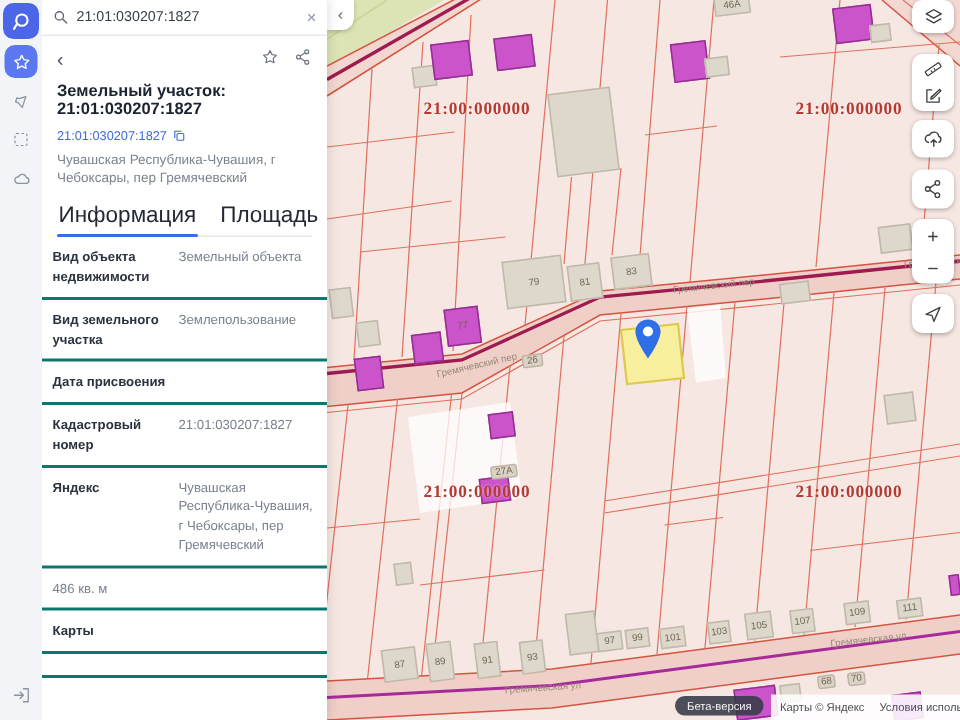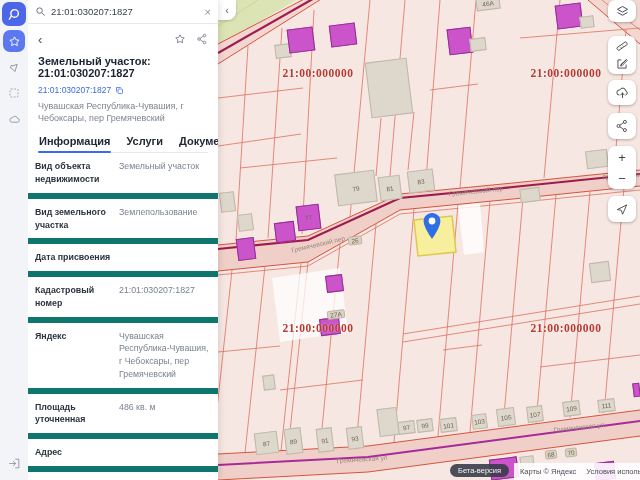--- a/index.html
+++ b/index.html
@@ -24,23 +24,23 @@
   #panel-scroll { height:456px; overflow:hidden; }
   .head { padding:8px 10px 0 10px; }
   .head-row { display:flex; align-items:center; height:16px; }
   .back { color:#4a5160; font-size:13px; line-height:12px; cursor:pointer; }
   .head-row .sp { flex:1; }
   .head-ic { color:#6b7280; margin-left:10px; }
   .p-title { margin-top:7px; font-size:11px; font-weight:bold; color:#1b2330; }
   .p-link { margin-top:6px; display:flex; align-items:center; gap:4px; font-size:8.5px; color:#3c6ae0; }
   .p-addr { margin-top:5px; font-size:9px; line-height:1.35; color:#7c8490; }
   .tabs { display:flex; gap:14px; margin-top:8px; border-bottom:1px solid #e8eaef; }
-  .tab { font-size:11px; font-weight:bold; color:#222a36; padding:3px 1px 5px 1px; position:relative; cursor:pointer; }
+  .tab { font-size:15px; font-weight:normal; color:#222a36; padding:3px 1px 5px 1px; position:relative; cursor:pointer; }
   .tab.active::after { content:""; position:absolute; left:0; right:0; bottom:-1px; height:2px; background:#3b6be8; border-radius:2px; }
-  .frow { display:flex; padding:7px 0 7px 7px; border-bottom:6px solid #0f766e; }
+  .frow { display:flex; padding:7px 0 7px 7px; border-bottom:2px solid #0f766e; }
   .flabel { width:84px; padding-right:6px; font-size:8.8px; line-height:1.45; font-weight:bold; color:#2b3340; }
   .fvalue { flex:1; padding-right:6px; font-size:8.8px; line-height:1.45; color:#79828f; }
 
   
   #map { position:absolute; left:218px; top:0; width:422px; height:480px; overflow:hidden; background:#f7e7e3; cursor:grab; }
   #map svg.base { position:absolute; left:0; top:0; }
   .bld { position:absolute; display:flex; align-items:center; justify-content:center; }
   .bld.g { background:#ddd7cc; border:1px solid #c0b8a9; }
   .bld.m { background:#cb54ca; border:1px solid #93308f; }
   .bld.plate { background:#d9d2c5; border:1px solid #bdb5a5; border-radius:2px; }
@@ -138,50 +138,49 @@
         <div class="p-link">
           <span>21:01:030207:1827</span>
           <svg width="9" height="9" viewBox="0 0 24 24" fill="none">
             <rect x="8" y="8" width="12" height="12" rx="2" stroke="#3c6ae0" stroke-width="2"></rect>
             <path d="M5 15H4V4h11v1" stroke="#3c6ae0" stroke-width="2"></path>
           </svg>
         </div>
         <div class="p-addr">Чувашская Республика-Чувашия, г Чебоксары, пер Гремячевский</div>
         <div class="tabs" id="tabs">
             <div class="tab active">Информация</div>
-            <div class="tab">Услуги</div>
+            <div class="tab">Площадь</div>
             <div class="tab">Документы</div>
           </div>
       </div>
       <div id="fields">
           <div class="frow">
             <div class="flabel">Вид объекта недвижимости</div>
-            <div class="fvalue">Земельный участок</div>
+            <div class="fvalue">Земельный объекта</div>
           </div>
           <div class="frow">
             <div class="flabel">Вид земельного участка</div>
             <div class="fvalue">Землепользование</div>
           </div>
           <div class="frow">
             <div class="flabel">Дата присвоения</div>
           </div>
           <div class="frow">
             <div class="flabel">Кадастровый номер</div>
             <div class="fvalue">21:01:030207:1827</div>
           </div>
           <div class="frow">
             <div class="flabel">Яндекс</div>
             <div class="fvalue">Чувашская Республика-Чувашия, г Чебоксары, пер Гремячевский</div>
           </div>
           <div class="frow">
-            <div class="flabel">Площадь уточненная</div>
             <div class="fvalue">486 кв. м</div>
           </div>
           <div class="frow">
-            <div class="flabel">Адрес</div>
+            <div class="flabel">Карты</div>
           </div>
           <div class="frow"></div>
         </div>
     </div>
   </div>
 
   <div id="map">
     <svg class="base" width="422" height="480" viewBox="0 0 422 480">
       <rect x="0" y="0" width="422" height="480" fill="#f7e7e3"></rect>
 

